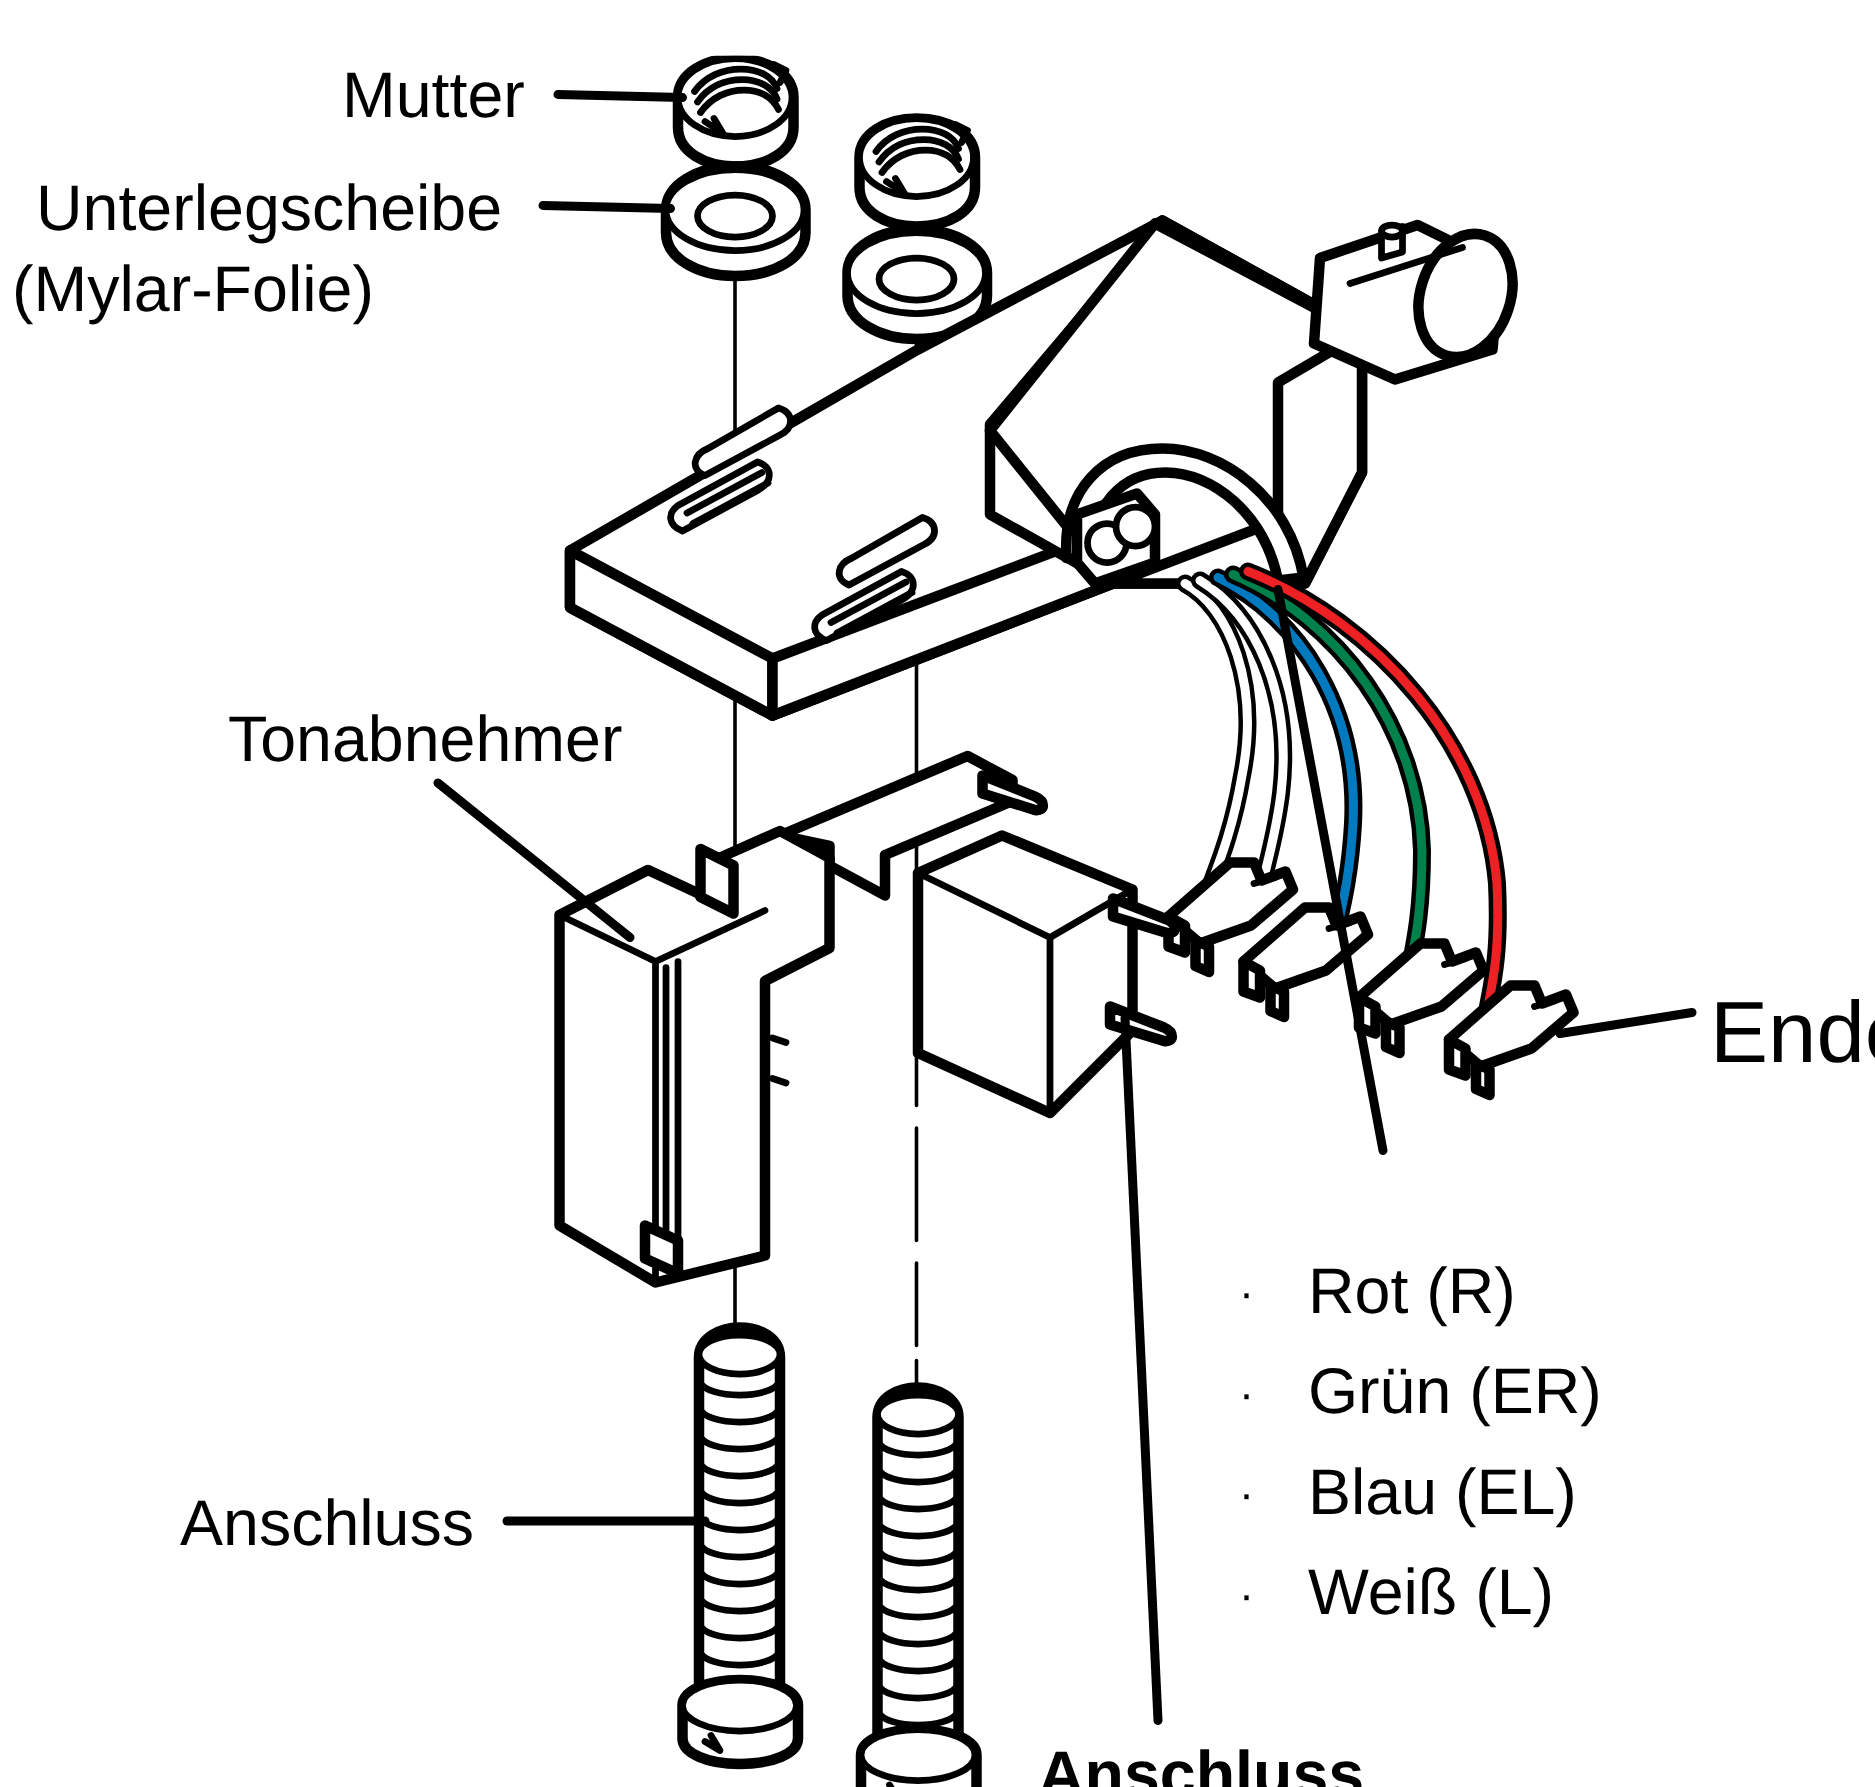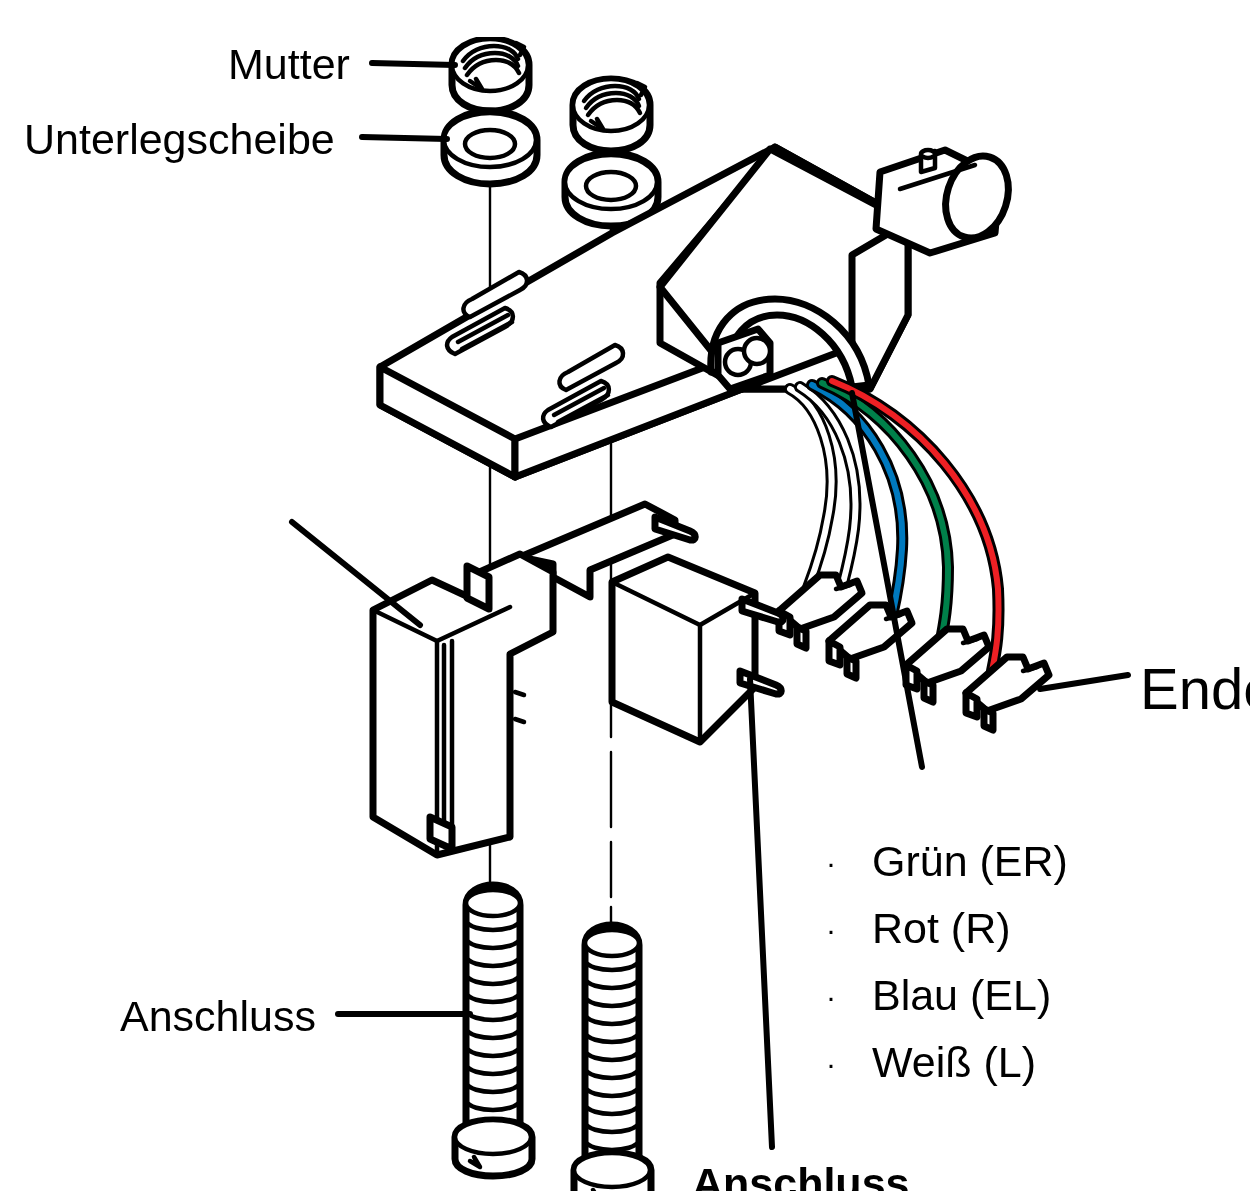--- a/index.html
+++ b/index.html
@@ -309,32 +309,34 @@
       <line class="lead" x1="292" y1="485" x2="420" y2="588"></line>
       <line class="lead" x1="338" y1="977" x2="470" y2="977"></line>
       <line class="lead" x1="772" y1="1110" x2="750" y2="642"></line>
       <line class="lead" x1="1128" y1="638" x2="1040" y2="652"></line>
       <line class="lead" x1="922" y1="730" x2="852" y2="356"></line>
     </g>
   </svg>
 
   <div class="lbl lbl-mutter">Mutter</div>
   <div class="lbl lbl-washer">Unterlegscheibe</div>
+  <div class="lbl lbl-washer2">(Mylar-Folie)</div>
+  <div class="lbl lbl-tonabnehmer">Tonabnehmer</div>
   <div class="lbl lbl-schraube">Anschluss</div>
   <div class="lbl lbl-anschluss">Anschluss</div>
   <div class="lbl lbl-ende">Ende</div>
 
   <div class="wirelist">
     <span class="row">
       <span class="bullet">·</span>
-      <span>Grün (ER)</span>
+      <span>Rot (R)</span>
     </span>
     <span class="row">
       <span class="bullet">·</span>
-      <span>Rot (R)</span>
+      <span>Grün (ER)</span>
     </span>
     <span class="row">
       <span class="bullet">·</span>
       <span>Blau (EL)</span>
     </span>
     <span class="row">
       <span class="bullet">·</span>
       <span>Weiß (L)</span>
     </span>
   </div>

